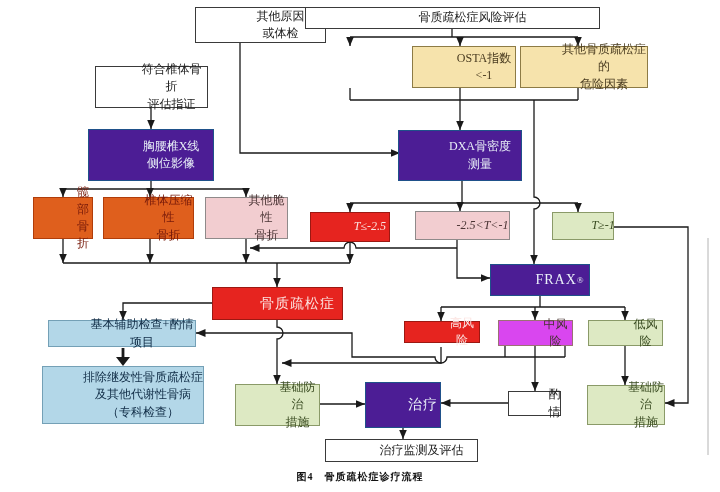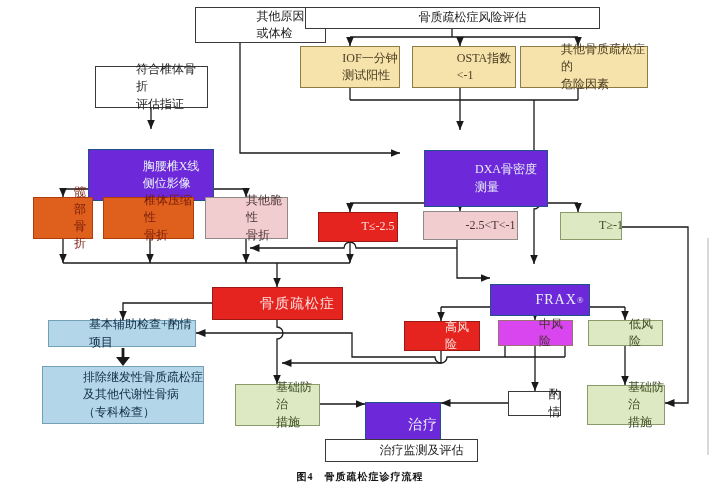--- a/index.html
+++ b/index.html
@@ -1,30 +1,30 @@
 <!DOCTYPE html>
 <html><head>
 <meta charset="utf-8">
 <style>
   html,body{margin:0;padding:0;background:#ffffff;}
   .figure{position:relative;width:720px;height:492px;background:#fff;overflow:hidden;
           font-family:"Liberation Serif","DejaVu Serif",serif;}
   svg.wires{position:absolute;left:0;top:0;z-index:0;}
   .node{position:absolute;z-index:1;display:flex;align-items:center;justify-content:center;
-        font-size:12px;line-height:1.42;white-space:pre-line;box-sizing:border-box;padding-left:40px;}
+        text-align:center;font-size:12px;line-height:1.42;white-space:pre-line;box-sizing:border-box;padding-left:40px;}
   .white{background:#ffffff;border:1.4px solid #3a3a3a;color:#222;}
   .yellow{background:#f6e3ac;border:1.3px solid #8d7b45;color:#4a3c20;}
-  .blue{background:#6d28d9;border:1.5px solid #1f518a;color:#e9f0f8;margin-top:20px;}
+  .blue{background:#4c1d95;border:1.5px solid #1f518a;color:#e9f0f8;}
   .orange{background:#df5f1d;border:1.5px solid #b03d0a;color:#771a0a;}
   .pinklight{background:#f2cdd0;border:1.3px solid #8f8a8a;color:#4a3434;}
   .redbox{background:#e6241f;border:1.5px solid #9c1812;color:#fbe3e0;}
   .pinkrisk{background:#d946ef;border:1.3px solid #9b7174;color:#463231;}
   .greenlight{background:#dde9c3;border:1.3px solid #8a9a68;color:#3a4c22;}
   .lightblue{background:#b3d7e8;border:1.3px solid #74a0b6;color:#0f2b45;}
-  .ital{margin-left:8px;}
+  .ital{font-style:italic;}
   .big{font-size:14px;letter-spacing:1px;}
   .caption{position:absolute;left:0;top:470px;width:720px;text-align:center;z-index:1;
            font-size:10px;font-weight:bold;color:#111;letter-spacing:1px;}
   sup{font-size:9px;}
 </style>
 </head>
 <body>
 
 <div class="figure">
 
@@ -97,41 +97,38 @@
     <line x1="708" y1="238" x2="708" y2="455" stroke="#b4b4b4" stroke-width="1"></line>
   </svg>
 
   <div class="node white" style="left:195px;top:7px;width:131px;height:36px">
     <span>其他原因
 或体检</span></div>
 
   <div class="node white" style="left:305px;top:7px;width:295px;height:22px">
     <span>骨质疏松症风险评估</span></div>
 
-  <div class="node yellow" style="left:300px;top:46px;width:100px;height:42px">
-    <span>IOF一分钟
-测试阳性</span></div>
 
   <div class="node yellow" style="left:412px;top:46px;width:104px;height:42px">
     <span>OSTA指数
 &lt;-1</span></div>
 
   <div class="node white" style="left:95px;top:66px;width:113px;height:42px">
     <span>符合椎体骨折
 评估指证</span></div>
 
   <div class="node yellow" style="left:520px;top:46px;width:128px;height:42px">
     <span>其他骨质疏松症的
 危险因素</span></div>
 
   <div class="node blue" style="left:88px;top:129px;width:126px;height:52px">
     <span>胸腰椎X线
 侧位影像</span></div>
 
-  <div class="node blue" style="left:424px;top:130px;width:124px;height:57px">
+  <div class="node blue" style="left:398px;top:130px;width:124px;height:51px">
     <span>DXA骨密度
 测量</span></div>
 
   <div class="node orange" style="left:33px;top:197px;width:60px;height:42px">
     <span>髋部
 骨折</span></div>
 
   <div class="node orange" style="left:103px;top:197px;width:91px;height:42px">
     <span>椎体压缩性
 骨折</span></div>
@@ -156,21 +153,21 @@
     <span>骨质疏松症</span></div>
 
   <div class="node lightblue" style="left:48px;top:320px;width:148px;height:27px">
     <span>基本辅助检查+酌情项目</span></div>
 
   <div class="node lightblue" style="left:42px;top:366px;width:162px;height:58px">
     <span>排除继发性骨质疏松症
 及其他代谢性骨病
 （专科检查）</span></div>
 
-  <div class="node redbox" style="left:404px;top:321px;width:76px;height:30px">
+  <div class="node redbox" style="left:404px;top:321px;width:76px;height:22px">
     <span>高风险</span></div>
 
   <div class="node pinkrisk" style="left:498px;top:320px;width:75px;height:26px">
     <span>中风险</span></div>
 
   <div class="node greenlight" style="left:588px;top:320px;width:75px;height:26px">
     <span>低风险</span></div>
 
   <div class="node greenlight" style="left:235px;top:384px;width:85px;height:42px">
     <span>基础防治

